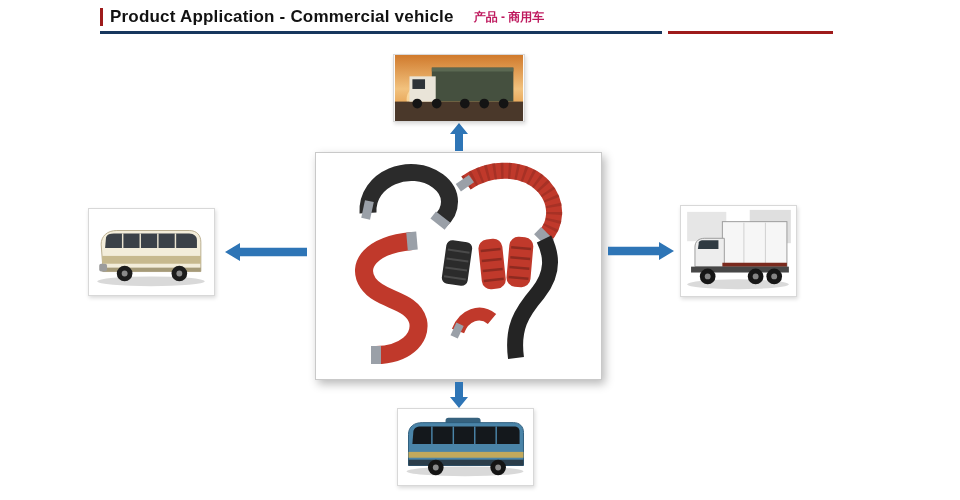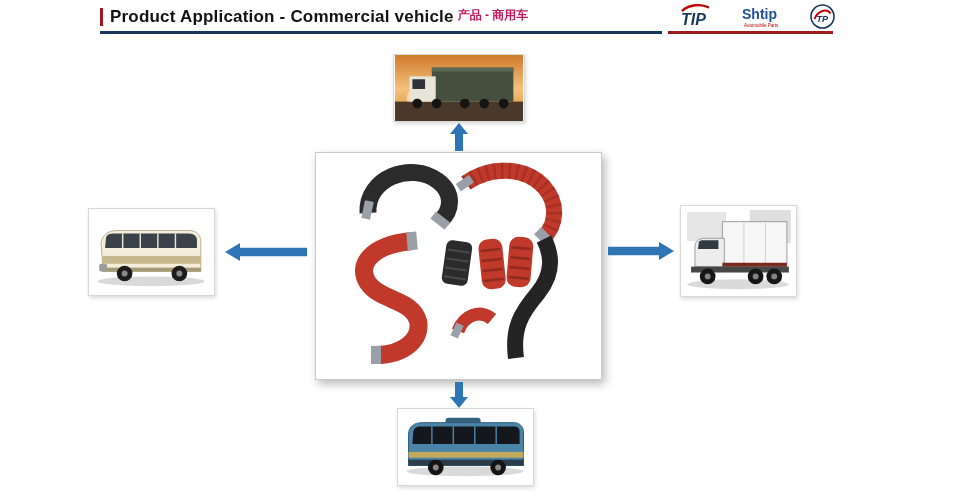--- a/index.html
+++ b/index.html
@@ -15,21 +15,21 @@
     --logo-red:#c00000;
   }
   *{margin:0;padding:0;box-sizing:border-box;}
   html,body{width:960px;height:500px;}
   body{font-family:"Liberation Sans", sans-serif;background:#fff;}
   .slide{position:relative;width:960px;height:500px;background:#fff;overflow:hidden;}
 
   
   .header{position:absolute;left:100px;top:7px;display:flex;align-items:center;}
   .title-accent{width:3px;height:18px;background:var(--divider-red);margin-right:7px;}
-  .title-wrap{display:flex;align-items:flex-start;gap:4px;}
+  .title-wrap{display:flex;align-items:center;gap:20px;}
   .title{font-size:17px;font-weight:bold;color:#121212;letter-spacing:0.2px;}
   .subtitle{font-size:12px;font-weight:bold;color:#be185d;}
 
   .divider-navy{position:absolute;left:100px;top:31px;width:562px;height:3px;background:var(--divider-navy);}
   .divider-red{position:absolute;left:668px;top:31px;width:165px;height:3px;background:var(--divider-red);}
 
   
   .logos{position:absolute;left:676px;top:3px;width:160px;height:27px;display:flex;align-items:center;justify-content:space-between;}
   .logo svg{display:block;}
 
@@ -61,41 +61,20 @@
 <div class="slide">
 
   <div class="header">
     <div class="title-accent"></div>
     <div class="title-wrap">
       <span class="title">Product Application - Commercial vehicle</span>
       <span class="subtitle">产品 - 商用车</span>
     </div>
   </div>
 
-  <div class="logos">
-    <div class="logo">
-      <svg width="42" height="27" viewBox="0 0 42 27">
-        <path d="M6 8 C 13 1.5, 25 0.5, 33 4.5" stroke="var(--logo-red)" stroke-width="2.4" fill="none"></path>
-        <text x="5" y="22" font-family="Liberation Sans, sans-serif" font-size="16" font-weight="bold" font-style="italic" fill="var(--logo-navy)">TIP</text>
-      </svg>
-    </div>
-    <div class="logo">
-      <svg width="46" height="27" viewBox="0 0 46 27">
-        <text x="1" y="16" font-family="Liberation Sans, sans-serif" font-size="14" font-weight="bold" fill="var(--logo-blue)">Shtip</text>
-        <text x="3" y="24" font-family="Liberation Sans, sans-serif" font-size="4.5" fill="var(--logo-red)">Automobile Parts</text>
-      </svg>
-    </div>
-    <div class="logo">
-      <svg width="27" height="27" viewBox="0 0 27 27">
-        <circle cx="13.5" cy="13.5" r="11.5" fill="#fff" stroke="var(--logo-navy)" stroke-width="1.6"></circle>
-        <path d="M5.5 16 C 9 7, 18 5.5, 21.5 10.5" stroke="var(--logo-red)" stroke-width="2" fill="none"></path>
-        <text x="7.5" y="19" font-family="Liberation Sans, sans-serif" font-size="9" font-weight="bold" font-style="italic" fill="var(--logo-navy)">TP</text>
-      </svg>
-    </div>
-  </div>
 
   <div class="divider-navy"></div>
   <div class="divider-red"></div>
 
   <div class="center-box">
     <svg viewBox="0 0 285 226">
 
       <path d="M52 60 C 50 25, 95 8, 122 28 C 138 40, 136 58, 124 68" stroke="var(--hose-black)" stroke-width="17" fill="none"></path>
       <rect x="43" y="52" width="18" height="9" fill="var(--clamp-gray)" transform="rotate(-78 52 57)"></rect>
       <rect x="115" y="63" width="18" height="9" fill="var(--clamp-gray)" transform="rotate(38 124 68)"></rect>

